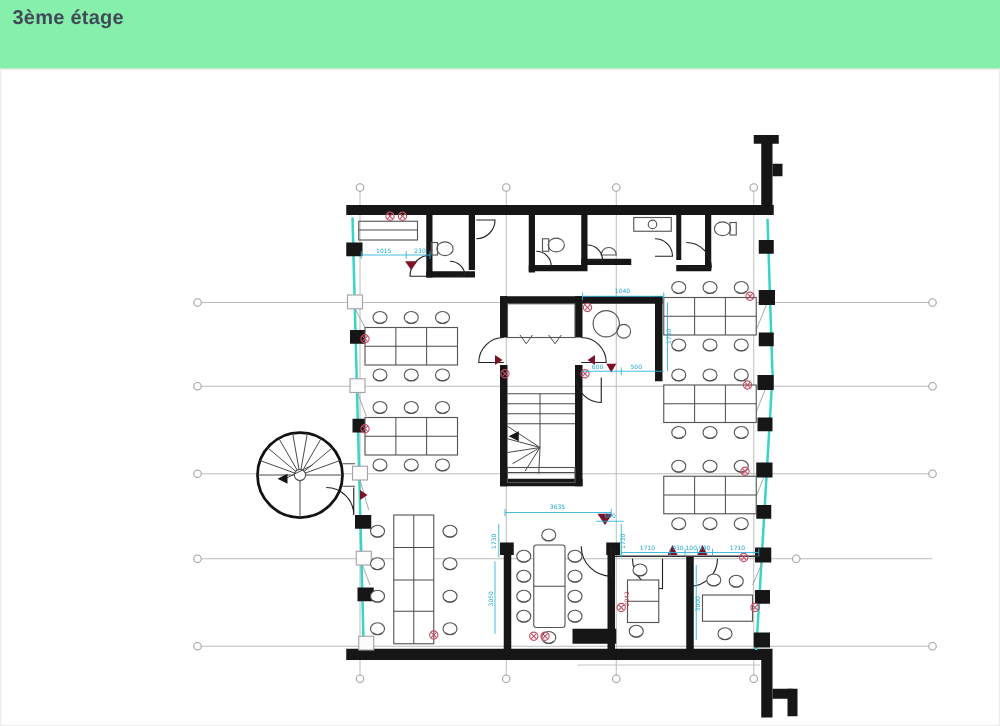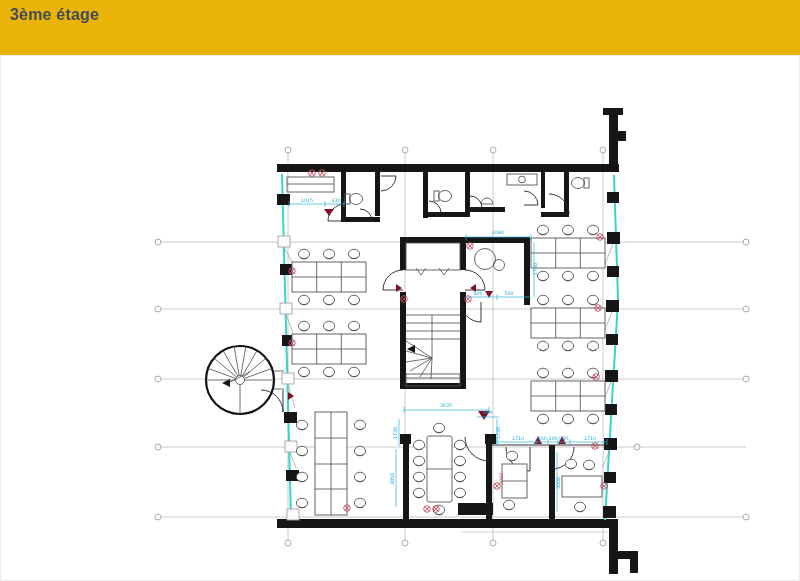--- a/index.html
+++ b/index.html
@@ -1,17 +1,17 @@
 <!DOCTYPE html>
 <html><head>
 <meta charset="utf-8">
 <style>
   html,body{margin:0;padding:0;background:#fff;width:800px;height:581px;overflow:hidden;
     font-family:"Liberation Sans",sans-serif;}
-  .page{position:relative;width:800px;height:542px;background:#eab308;}
+  .page{position:relative;width:800px;height:542px;background:#86efac;}
   .title{position:absolute;left:10px;top:6px;font-size:16px;font-weight:bold;color:#414b56;
     letter-spacing:.2px;font-family:"Liberation Sans",sans-serif;}
   .figure{position:absolute;left:0;top:55px;width:798px;height:524px;border:1px solid #ececec;
     background:#fff;}
   svg{position:absolute;left:0;top:0;}
   .wall{fill:#161616;stroke:none}
   .thin{stroke:#4a4a4a;stroke-width:.8;fill:none}
   .furn{stroke:#555;stroke-width:.9;fill:#fff}
   .furnNF{stroke:#555;stroke-width:.9;fill:none}
   .grid{stroke:#bcbcbc;stroke-width:.8;fill:none}

